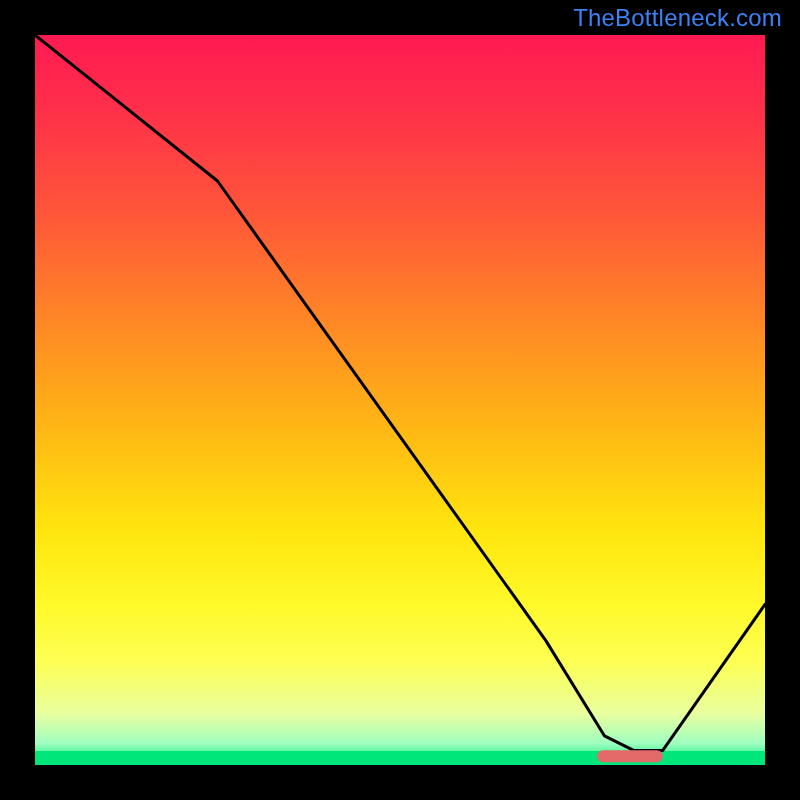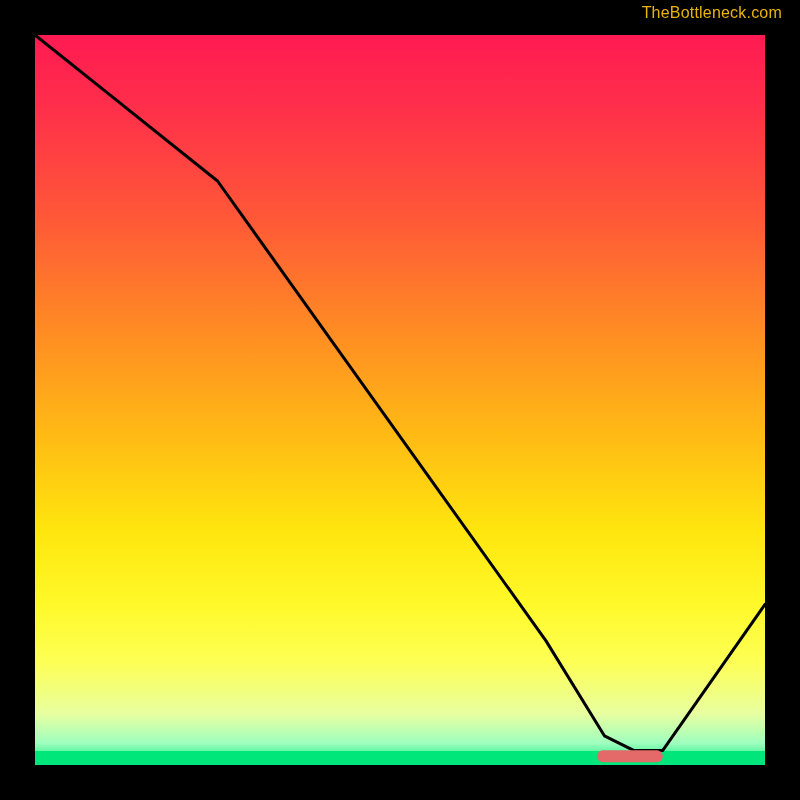--- a/index.html
+++ b/index.html
@@ -8,22 +8,22 @@
     height: 800px;
     background: #000;
     position: relative;
     font-family: Arial, Helvetica, sans-serif;
     overflow: hidden;
   }
   .watermark {
     position: absolute;
     top: 4px;
     right: 18px;
-    color: #eab308;
-    font-size: 16px;
+    color: #3b82f6;
+    font-size: 24px;
     font-weight: 400;
     letter-spacing: 0.2px;
     z-index: 10;
   }
   .plot-area {
     position: absolute;
     left: 35px;
     top: 35px;
     width: 730px;
     height: 730px;

